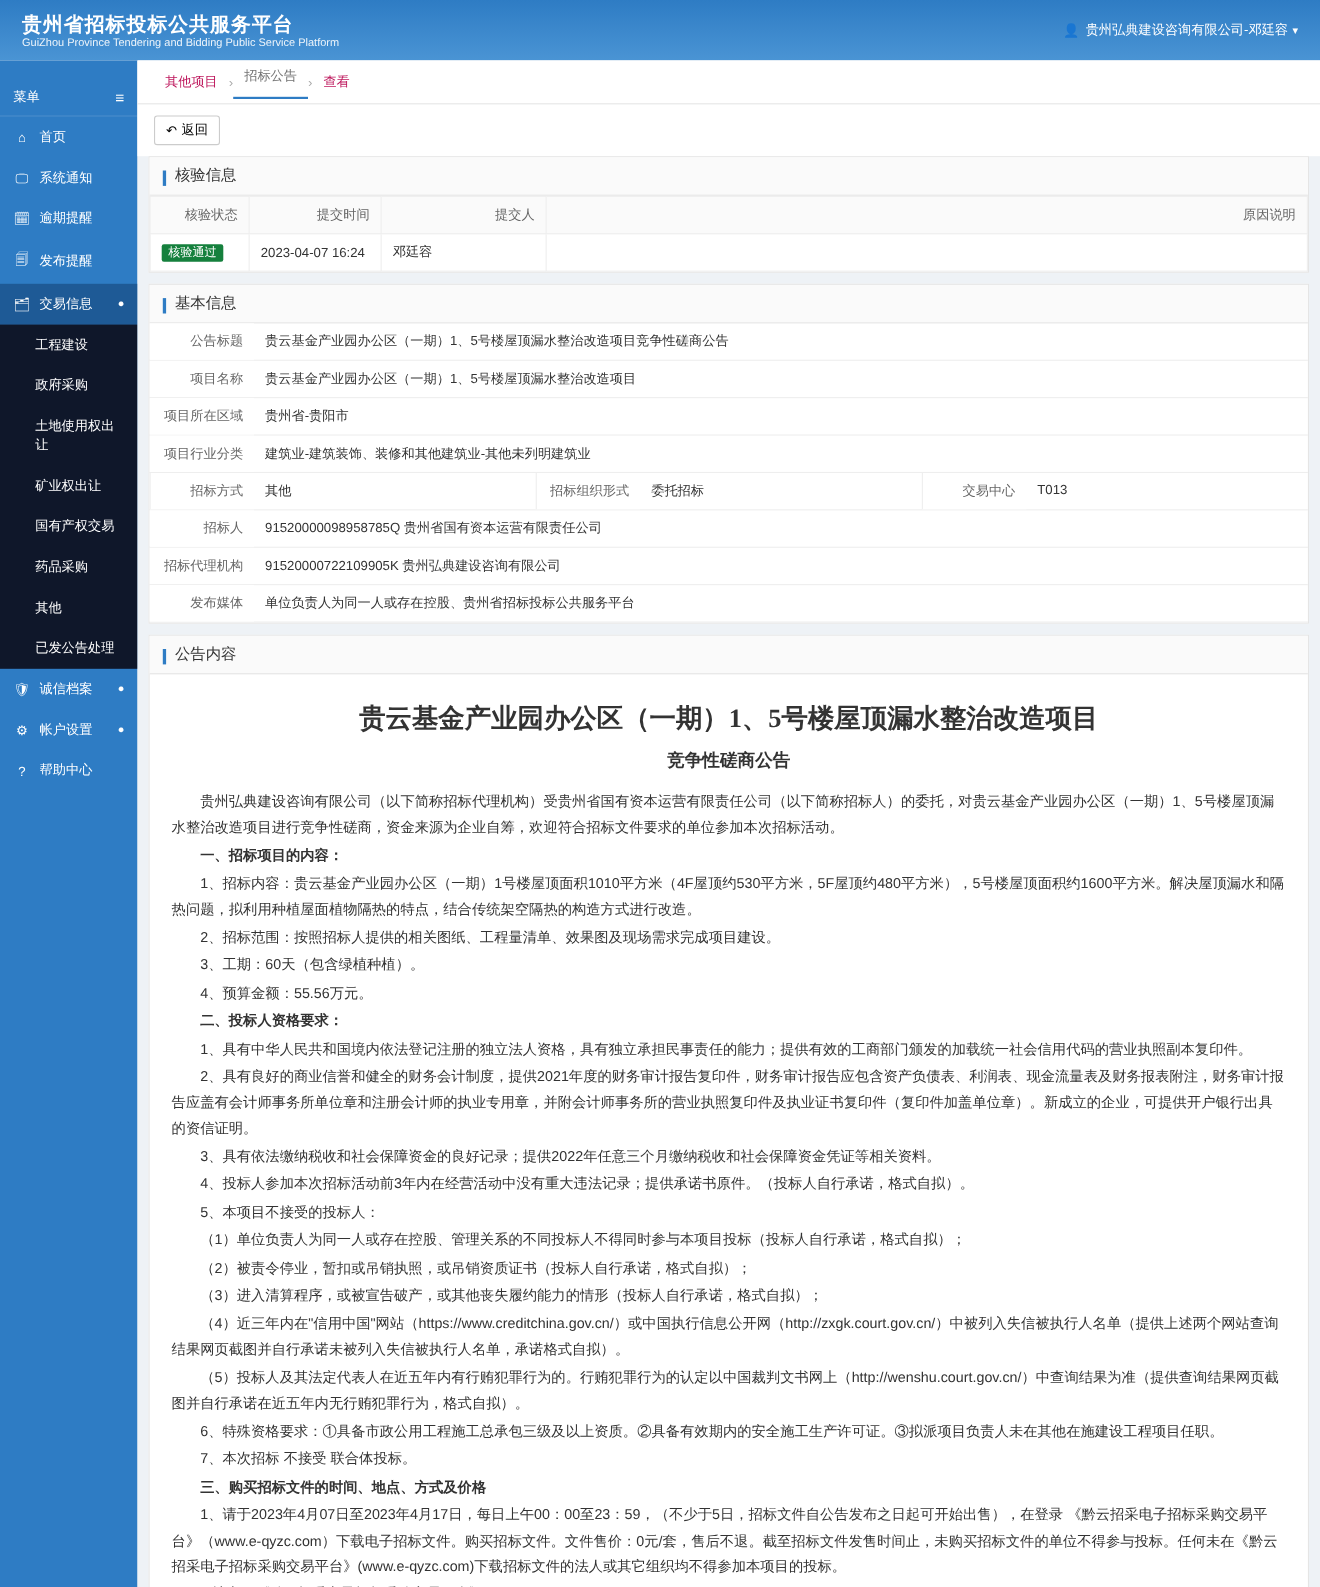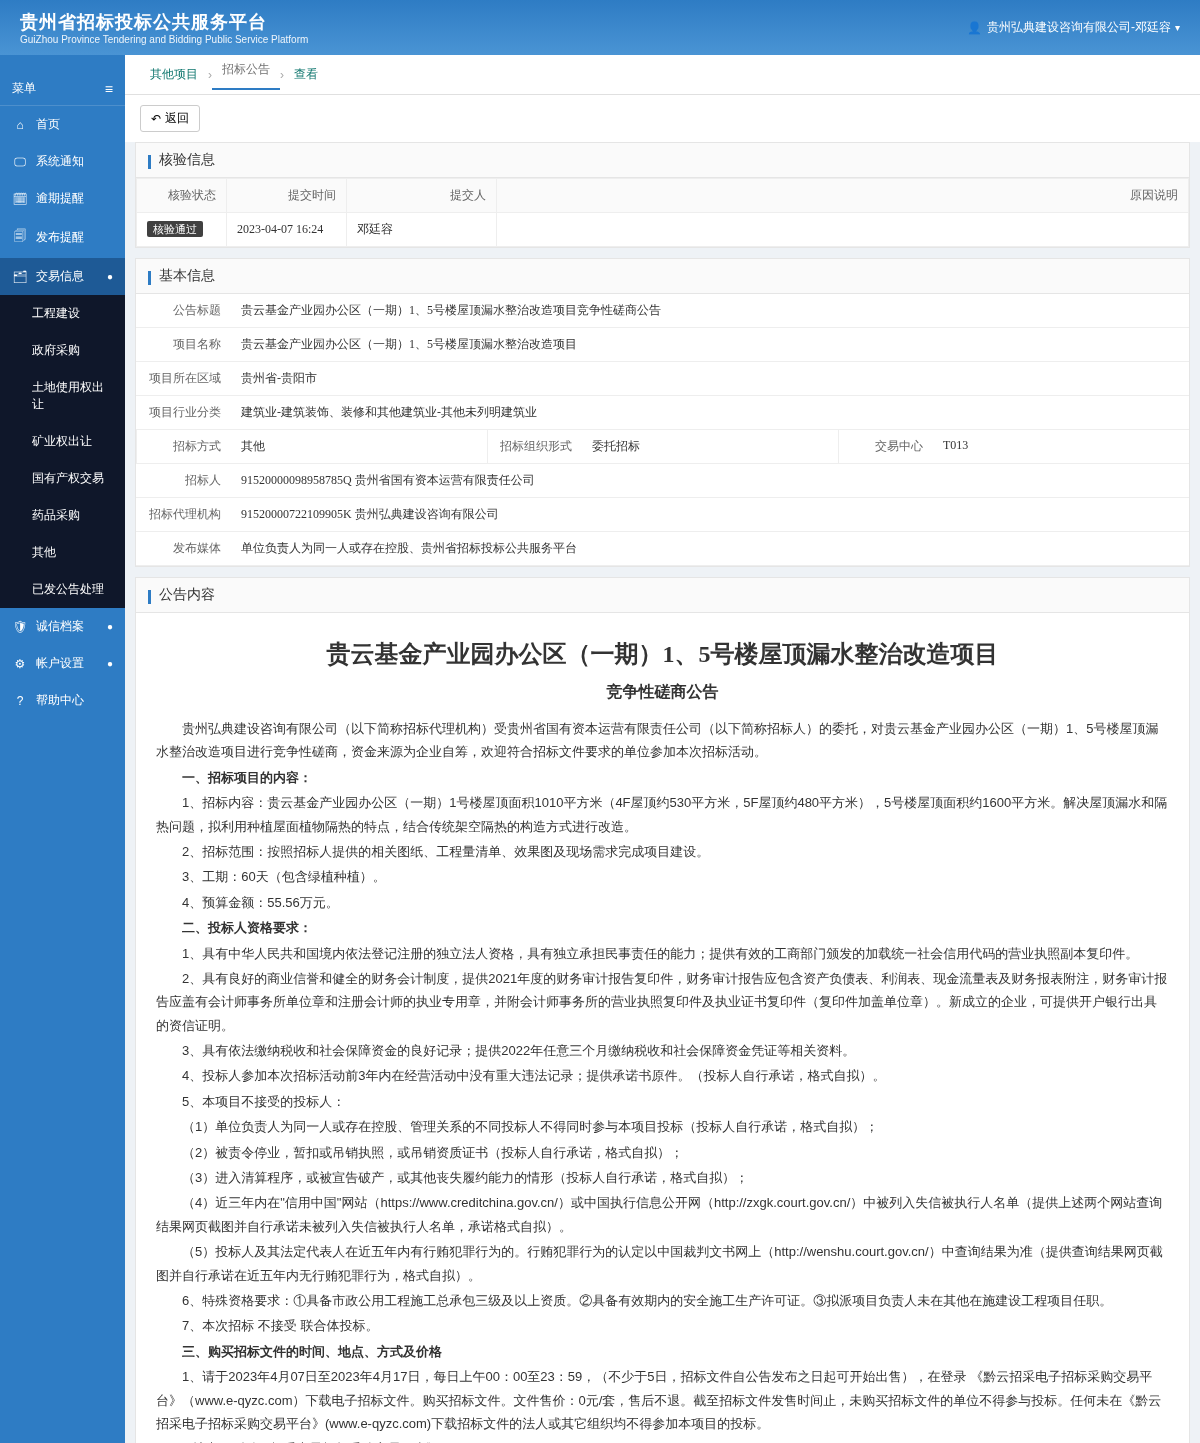--- a/index.html
+++ b/index.html
@@ -19,37 +19,37 @@
 .menu-toggle { font-size: 14px; cursor: pointer; }
 .menu-item { display: flex; align-items: center; padding: 10px 12px; cursor: pointer; font-size: 12px; }
 .menu-item.active { background: #1e5a96; }
 .menu-icon { width: 16px; margin-right: 8px; display: inline-flex; align-items: center; justify-content: center; }
 .menu-item .chev { margin-left: auto; font-size: 10px; }
 .submenu { background: #0f172a; }
 .submenu .menu-item { padding-left: 32px; font-size: 12px; }
 
 .main { flex: 1; background: #eef2f6; padding: 0; }
 .breadcrumb { background: #fff; border-bottom: 1px solid #e0e0e0; padding: 0 15px; display: flex; align-items: center; height: 40px; }
-.breadcrumb span { color: #0f766e; padding: 0 10px; position: relative; }
+.breadcrumb span { color: #be185d; padding: 0 10px; position: relative; }
 .breadcrumb span.active { color: #737373; border-bottom: 2px solid #2e7cc4; padding-bottom: 10px; margin-bottom: -1px; }
 .breadcrumb .sep { color: #aaa; padding: 0; }
 
 .toolbar { padding: 10px 15px; background: #fff; }
 .btn-return { border: 1px solid #ccc; background: #fff; padding: 4px 10px; border-radius: 3px; cursor: pointer; font-size: 12px; display: inline-flex; align-items: center; }
 .btn-return .icon { margin-right: 4px; }
 
 .panel { margin: 0 10px 10px 10px; background: #fff; border: 1px solid #e5e5e5; }
 .panel-head { padding: 8px 12px; border-bottom: 1px solid #e5e5e5; font-size: 14px; display: flex; align-items: flex-end; background: #fafafa; }
 .panel-head .bar { width: 3px; height: 14px; background: #2e7cc4; margin-right: 8px; }
-.panel-body { padding: 0; font-family: Liberation Serif, serif; }
+.panel-body { padding: 0; }
 
 table.info { width: 100%; border-collapse: collapse; }
 table.info th, table.info td { border: 1px solid #eee; padding: 8px 10px; font-size: 12px; text-align: left; }
 table.info th { background: #fafafa; color: #666; font-weight: normal; width: 90px; text-align: right; }
-.badge-pass { background: #404040; color: #fff; padding: 2px 6px; border-radius: 2px; font-size: 11px; }
+.badge-pass { background: #15803d; color: #fff; padding: 2px 6px; border-radius: 2px; font-size: 11px; }
 
 .form-row { display: flex; border-bottom: 1px solid #eee; }
 .form-row .label { width: 95px; text-align: right; padding: 8px 10px; color: #666; background: #fff; font-size: 12px; }
 .form-row .value { flex: 1; padding: 8px 10px; font-size: 12px; }
 .form-row.multi .cell { display: flex; flex: 1; }
 .form-row.multi .label { border-left: 1px solid #eee; }
 
 .content-body { padding: 15px 20px; font-size: 13px; line-height: 1.8; }
 .content-title { text-align: center; font-size: 24px; font-weight: bold; margin: 5px 0 2px; font-family: SimSun, serif; }
 .content-subtitle { text-align: center; font-size: 16px; font-weight: bold; margin-bottom: 10px; font-family: SimSun, serif; }

